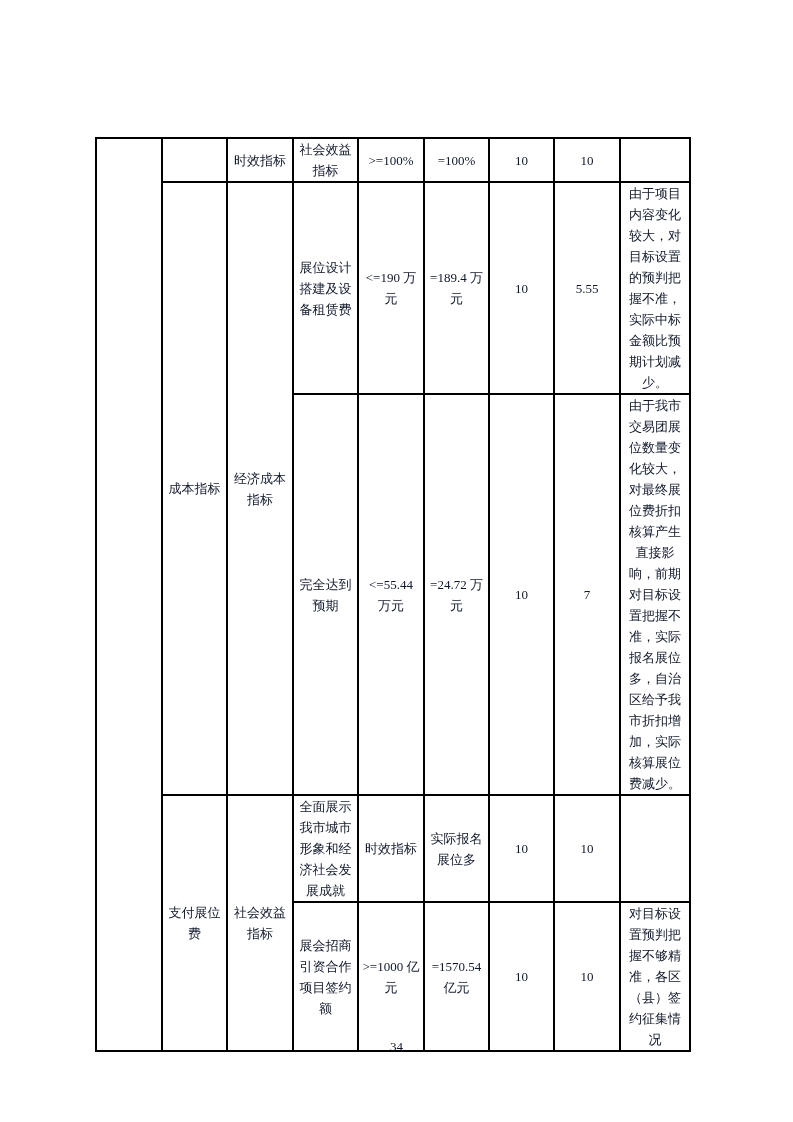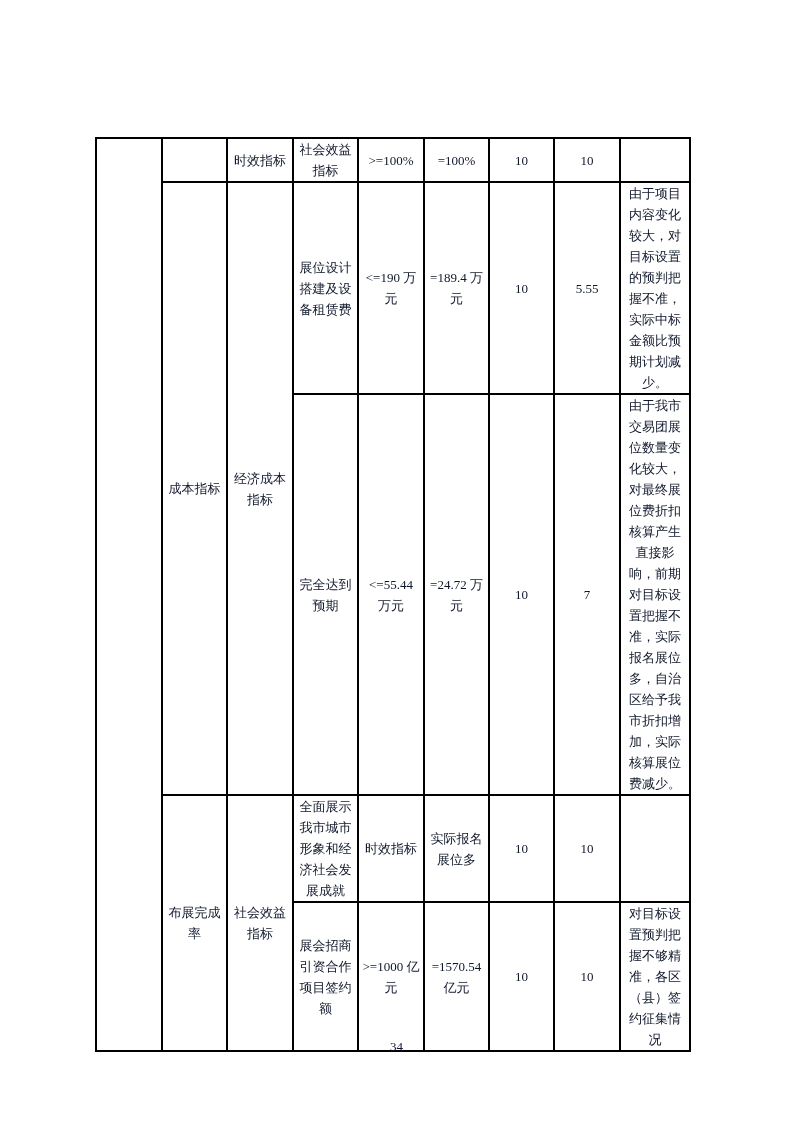--- a/index.html
+++ b/index.html
@@ -95,21 +95,21 @@
       </tr>
       <tr class="r3">
         <td>完全达到预期</td>
         <td>&lt;=55.44 万元</td>
         <td>=24.72 万元</td>
         <td>10</td>
         <td>7</td>
         <td class="remark-cell">由于我市交易团展位数量变化较大，对最终展位费折扣核算产生直接影响，前期对目标设置把握不准，实际报名展位多，自治区给予我市折扣增加，实际核算展位费减少。</td>
       </tr>
       <tr class="r4">
-        <td rowspan="2">布展完成率</td>
+        <td rowspan="2">支付展位费</td>
         <td rowspan="2">社会效益指标</td>
         <td>全面展示我市城市形象和经济社会发展成就</td>
         <td>时效指标</td>
         <td>实际报名展位多</td>
         <td>10</td>
         <td>10</td>
         <td class="remark-cell"></td>
       </tr>
       <tr class="r5">
         <td>展会招商引资合作项目签约额</td>

